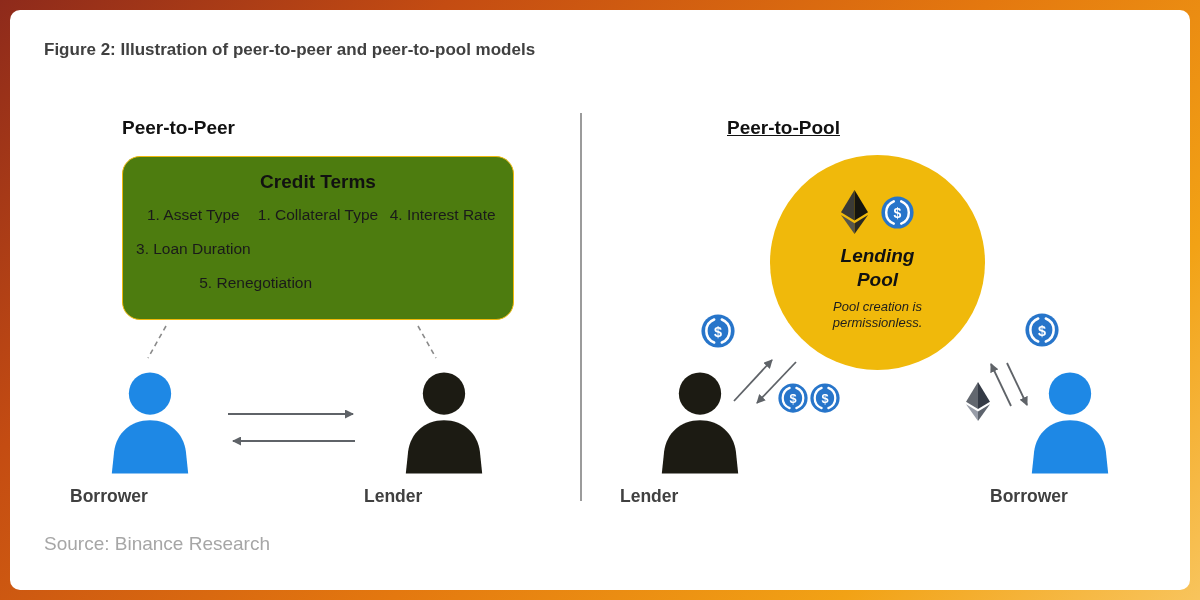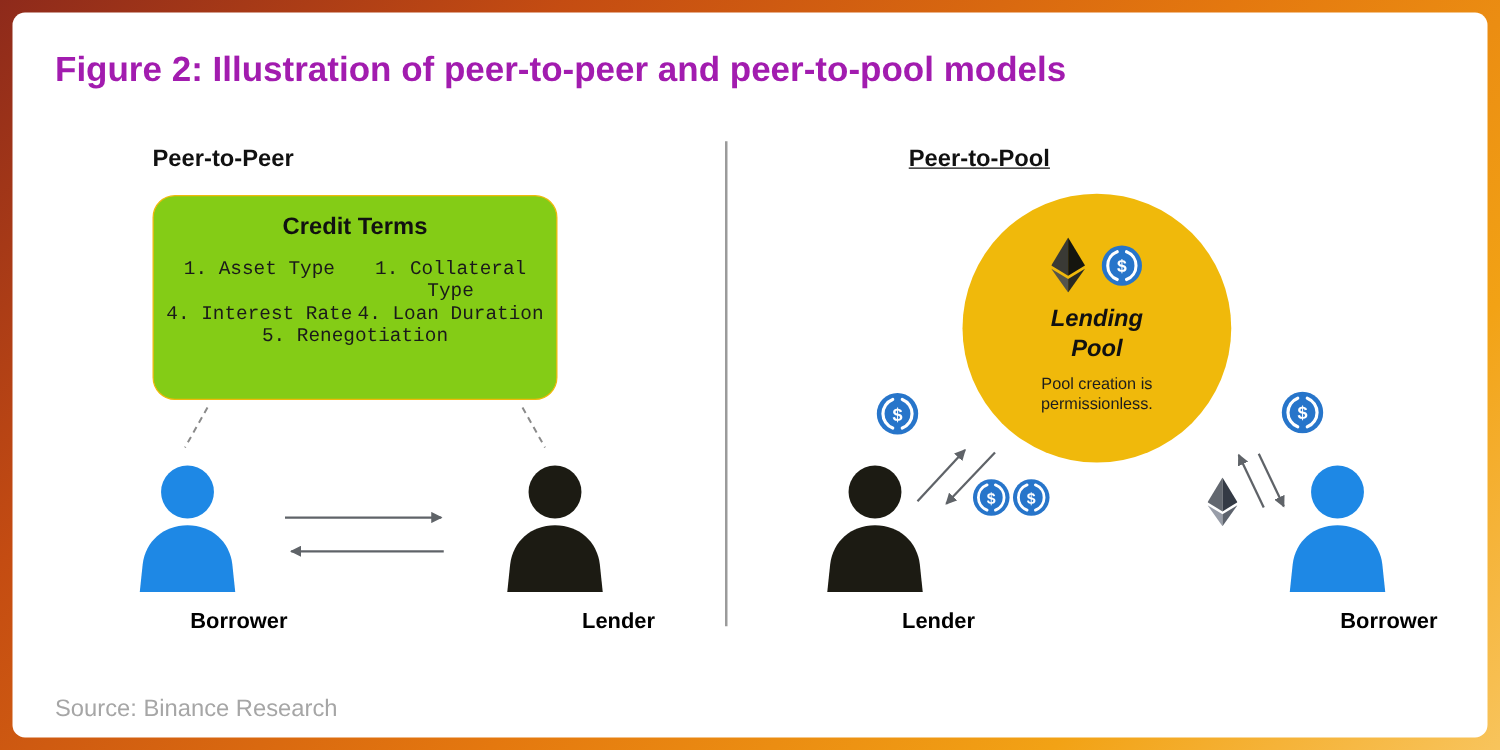--- a/index.html
+++ b/index.html
@@ -2,58 +2,58 @@
 <html><head>
 <meta charset="utf-8">
 <style>
   * { margin:0; padding:0; box-sizing:border-box; }
   html,body { width:1200px; height:600px; overflow:hidden; background:#fff;
               font-family:"Liberation Sans", sans-serif; }
   .frame { position:relative; width:1200px; height:600px;
            background:linear-gradient(135deg,#8e2a1b 0%,#c44c12 25%,#e4780f 55%,#f2a215 80%,#f8c45c 100%); }
   .card  { position:absolute; inset:10px; background:#fff; border-radius:10px; overflow:hidden; }
 
-  .fig-title { position:absolute; left:34px; top:30px; font-size:28px; font-weight:bold; color:#a21caf; }
+  .fig-title { position:absolute; left:34px; top:30px; font-size:17px; font-weight:bold; color:#404040; }
 
   .overlay { position:absolute; inset:0; width:100%; height:100%; pointer-events:none; }
 
   .panel-title { position:absolute; top:107px; font-size:19px; font-weight:bold; color:#111; text-align:left; }
   .panel-title.left  { left:112px; width:330px; }
   .panel-title.right { left:717px; width:300px;text-decoration:underline; }
 
   .divider { position:absolute; left:570px; top:103px; width:1.5px; height:388px; background:#9b9b9b; }
 
-  .credit-box { position:absolute; left:112px; top:146px; width:324px; height:164px;
-                border:1.6px solid #F0B90B; border-radius:18px; background:#84cc16; padding:14px 8px; }
+  .credit-box { position:absolute; left:112px; top:146px; width:392px; height:164px;
+                border:1.6px solid #F0B90B; border-radius:18px; background:#4d7c0f; padding:14px 8px; }
   .credit-title { text-align:center; font-size:19px; font-weight:bold; color:#111; margin-bottom:13px; }
-  .credit-grid { display:grid; grid-template-columns:1fr 1fr; 
-                 font-size:15.5px; color:#1a1a1a; text-align:center;font-family:Liberation Mono, monospace; }
+  .credit-grid { display:grid; grid-template-columns:1fr 1fr 1fr; row-gap:16px;
+                 font-size:15.5px; color:#1a1a1a; text-align:center; }
   .credit-item.span2 { grid-column:1 / 3; }
 
   .person { position:absolute; top:362px; width:92px; height:102px; }
   .person svg { width:100%; height:100%; display:block; }
   .person.blue { color:#1E88E5; }
   .person.dark { color:#1C1B13; }
 
-  .actor-label { position:absolute; top:476px; width:160px; text-align:right;
-                 font-size:17.5px; font-weight:bold; color:#000000; }
+  .actor-label { position:absolute; top:476px; width:160px; text-align:left;
+                 font-size:17.5px; font-weight:bold; color:#404040; }
 
   .pool { position:absolute; left:760px; top:145px; width:215px; height:215px; border-radius:50%;
           background:#F0B90B; display:flex; flex-direction:column; align-items:center; padding-top:34px; }
   .pool-icons { display:flex; align-items:center; gap:13px; height:46px; }
   .pool-title { margin-top:9px; width:95px; text-align:center; font-size:19px; font-weight:bold;
                 color:#111; line-height:1.25;font-style:italic; }
-  .pool-note { margin-top:7px; width:135px; text-align:center; font-size:13px; 
+  .pool-note { margin-top:7px; width:135px; text-align:center; font-size:13px; font-style:italic;
                color:#1d1d1d; line-height:1.3; }
 
   .coin { position:absolute; }
   .coin svg, .eth-small svg { width:100%; height:100%; display:block; }
   .eth-small { position:absolute; }
 
-  .source { position:absolute; left:34px; top:523px; font-size:19px; color:#A6A6A6;margin-top:24px; }
+  .source { position:absolute; left:34px; top:523px; font-size:19px; color:#A6A6A6; }
 </style>
 </head>
 <body>
 
 <div class="frame">
   <div class="card">
 
     <div class="fig-title">Figure 2: Illustration of peer-to-peer and peer-to-pool models</div>
 
     <svg class="overlay">
@@ -77,21 +77,21 @@
     </svg>
 
     <div class="panel-title left">Peer-to-Peer</div>
 
     <div class="credit-box">
       <div class="credit-title">Credit Terms</div>
       <div class="credit-grid">
         <span class="credit-item">1. Asset Type</span>
         <span class="credit-item">1. Collateral Type</span>
         <span class="credit-item">4. Interest Rate</span>
-        <span class="credit-item">4. Loan Duration</span>
+        <span class="credit-item">3. Loan Duration</span>
         <span class="credit-item span2">5. Renegotiation</span>
       </div>
     </div>
 
     <div class="person blue" style="left:94px">
       <svg viewBox="0 0 100 110">
         <circle cx="50" cy="23" r="23" fill="currentColor"></circle>
         <path d="M50,52 C29,52 13.5,66 11,86 L8.5,110 L91.5,110 L89,86 C86.5,66 71,52 50,52 Z" fill="currentColor"></path>
       </svg>
     </div>

